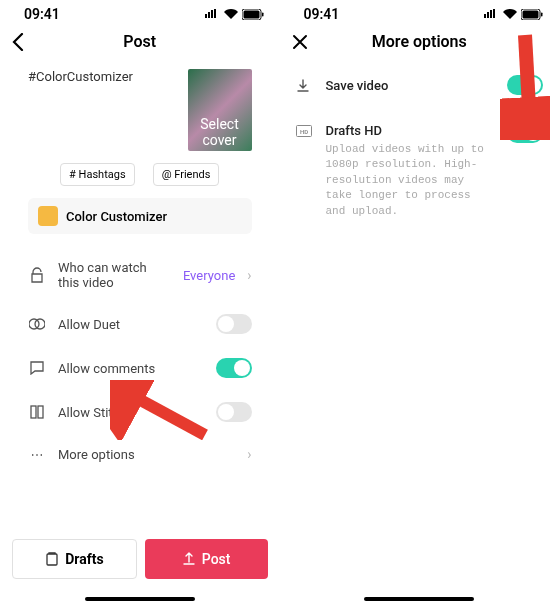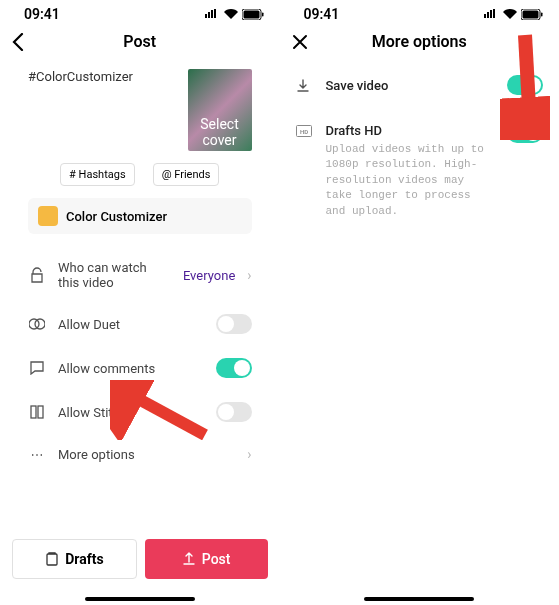--- a/index.html
+++ b/index.html
@@ -17,21 +17,21 @@
 .cover-thumb{width:64px;height:82px;background:linear-gradient(135deg,#2a6e4a 0%,#b88aa8 50%,#3a7e5a 100%);position:relative;border-radius:2px;}
 .cover-thumb .label{position:absolute;bottom:3px;left:0;right:0;text-align:center;font-size:14px;color:#fff;}
 .tag-row{display:flex;gap:18px;margin-bottom:12px;justify-content:center;}
 .tag-btn{border:1px solid #ddd;border-radius:4px;padding:4px 8px;font-size:11px;background:#fff;display:flex;align-items:center;gap:3px;}
 .app-badge{display:flex;align-items:center;gap:8px;background:#f7f7f7;border-radius:6px;padding:8px 10px;margin-bottom:14px;}
 .app-badge-icon{width:20px;height:20px;background:#f5b942;border-radius:4px;}
 .app-badge-text{font-size:13px;font-weight:500;}
 .setting-row{display:flex;align-items:center;gap:12px;padding:12px 0;font-size:13px;color:#444;}
 .setting-row .icon{width:18px;display:flex;justify-content:center;color:#444;}
 .setting-row .label{flex:1;}
-.setting-row .value{color:#4c1d95;font-size:13px;}
+.setting-row .value{color:#8b5cf6;font-size:13px;}
 .setting-row .chev{color:#bbb;font-size:14px;}
 .toggle{width:36px;height:20px;border-radius:10px;position:relative;}
 .toggle.on{background:#29d3b0;}
 .toggle.off{background:#e5e5e5;}
 .toggle::after{content:"";position:absolute;width:16px;height:16px;background:#fff;border-radius:50%;top:2px;}
 .toggle.on::after{right:2px;}
 .toggle.off::after{left:2px;}
 .bottom-buttons{display:flex;gap:8px;padding:12px;}
 .btn{flex:1;height:40px;display:flex;align-items:center;justify-content:center;gap:6px;font-size:14px;font-weight:500;border-radius:4px;}
 .btn.ghost{border:1px solid #e0e0e0;background:#fff;font-weight:bold;}

